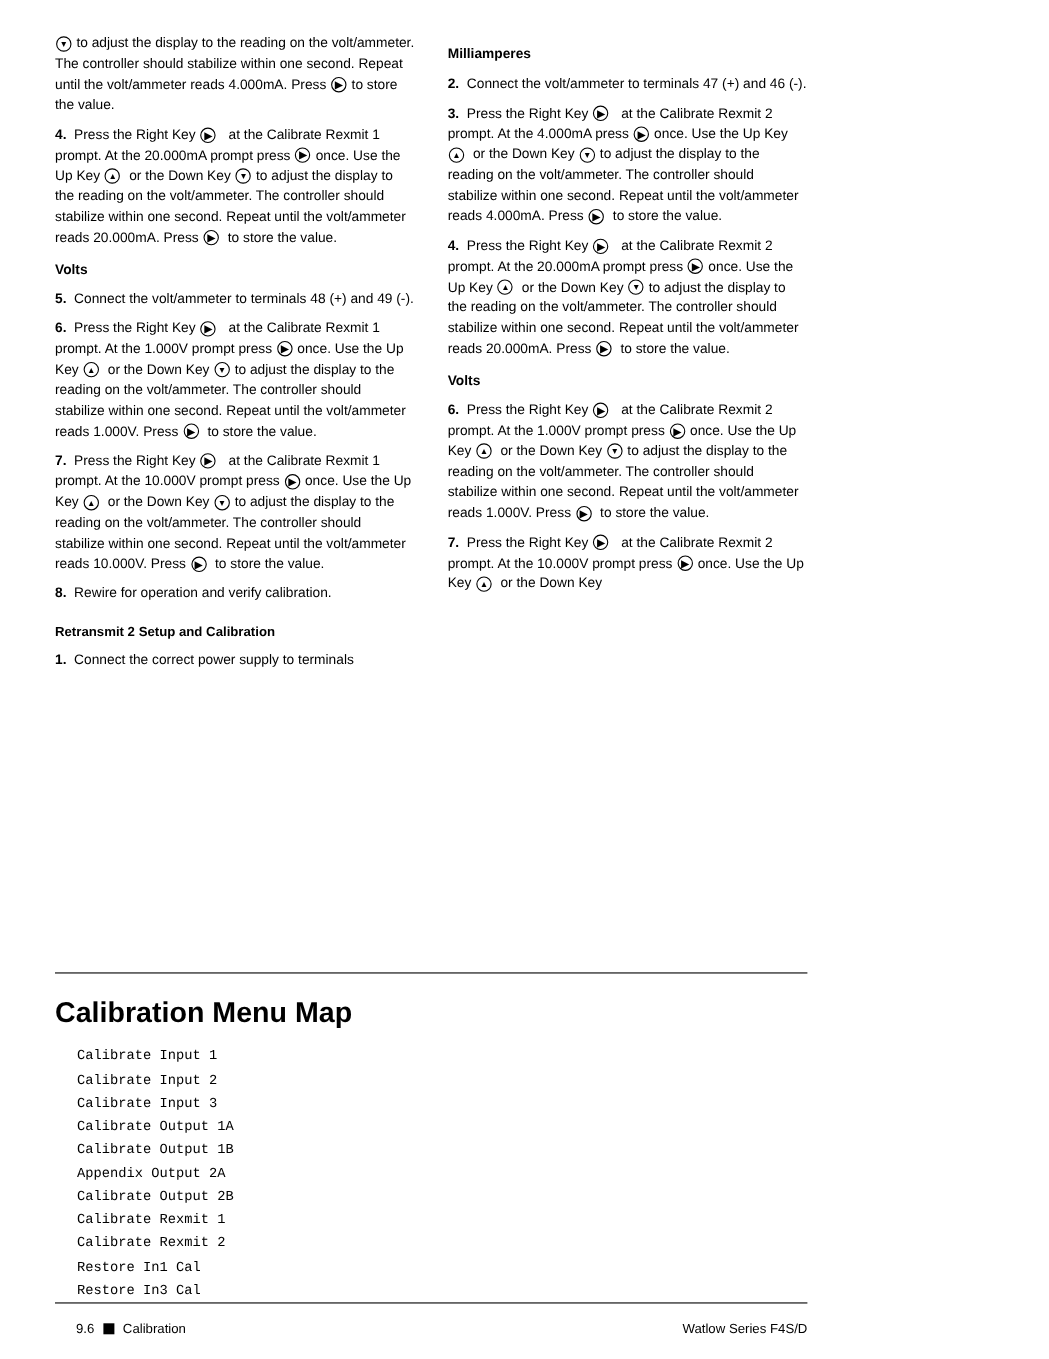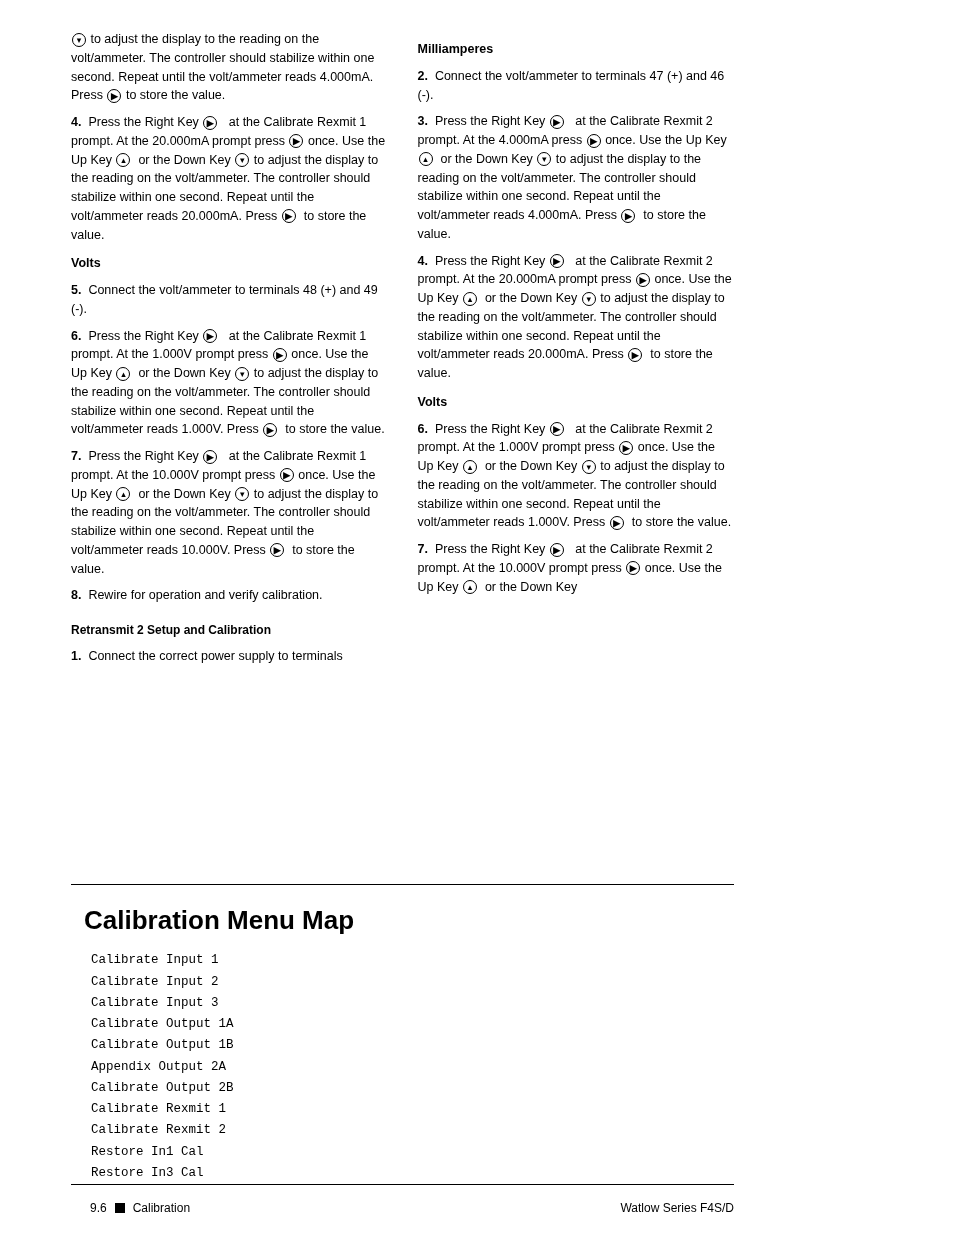--- a/index.html
+++ b/index.html
@@ -7,21 +7,21 @@
       background: #fff;
       font-family: Arial, Helvetica, sans-serif;
       font-size: 13px;
       color: #000;
       width: 954px;
       min-height: 1235px;
     }
     .page {
       width: 784px;
       min-height: 1235px;
-      padding: 30px 50px 20px 71px;
+      padding: 30px 50px 20px 50px;
       display: flex;
       flex-direction: column;
     }
     .two-col {
       display: flex;
       gap: 30px;
       flex: 1;
     }
     .col {
       flex: 1;
@@ -85,21 +85,20 @@
       margin: 20px 0 16px 0;
     }
     .calibration-section {
       margin-top: 4px;
     }
     .calibration-title {
       font-size: 26px;
       font-weight: bold;
       color: #000;
       margin-bottom: 14px;
-      margin-left: 13px;
     }
     .calibration-menu {
       font-family: 'Courier New', Courier, monospace;
       font-size: 12.5px;
       line-height: 1.7;
       margin-left: 20px;
     }
     .footer {
       display: flex;
       justify-content: space-between;

